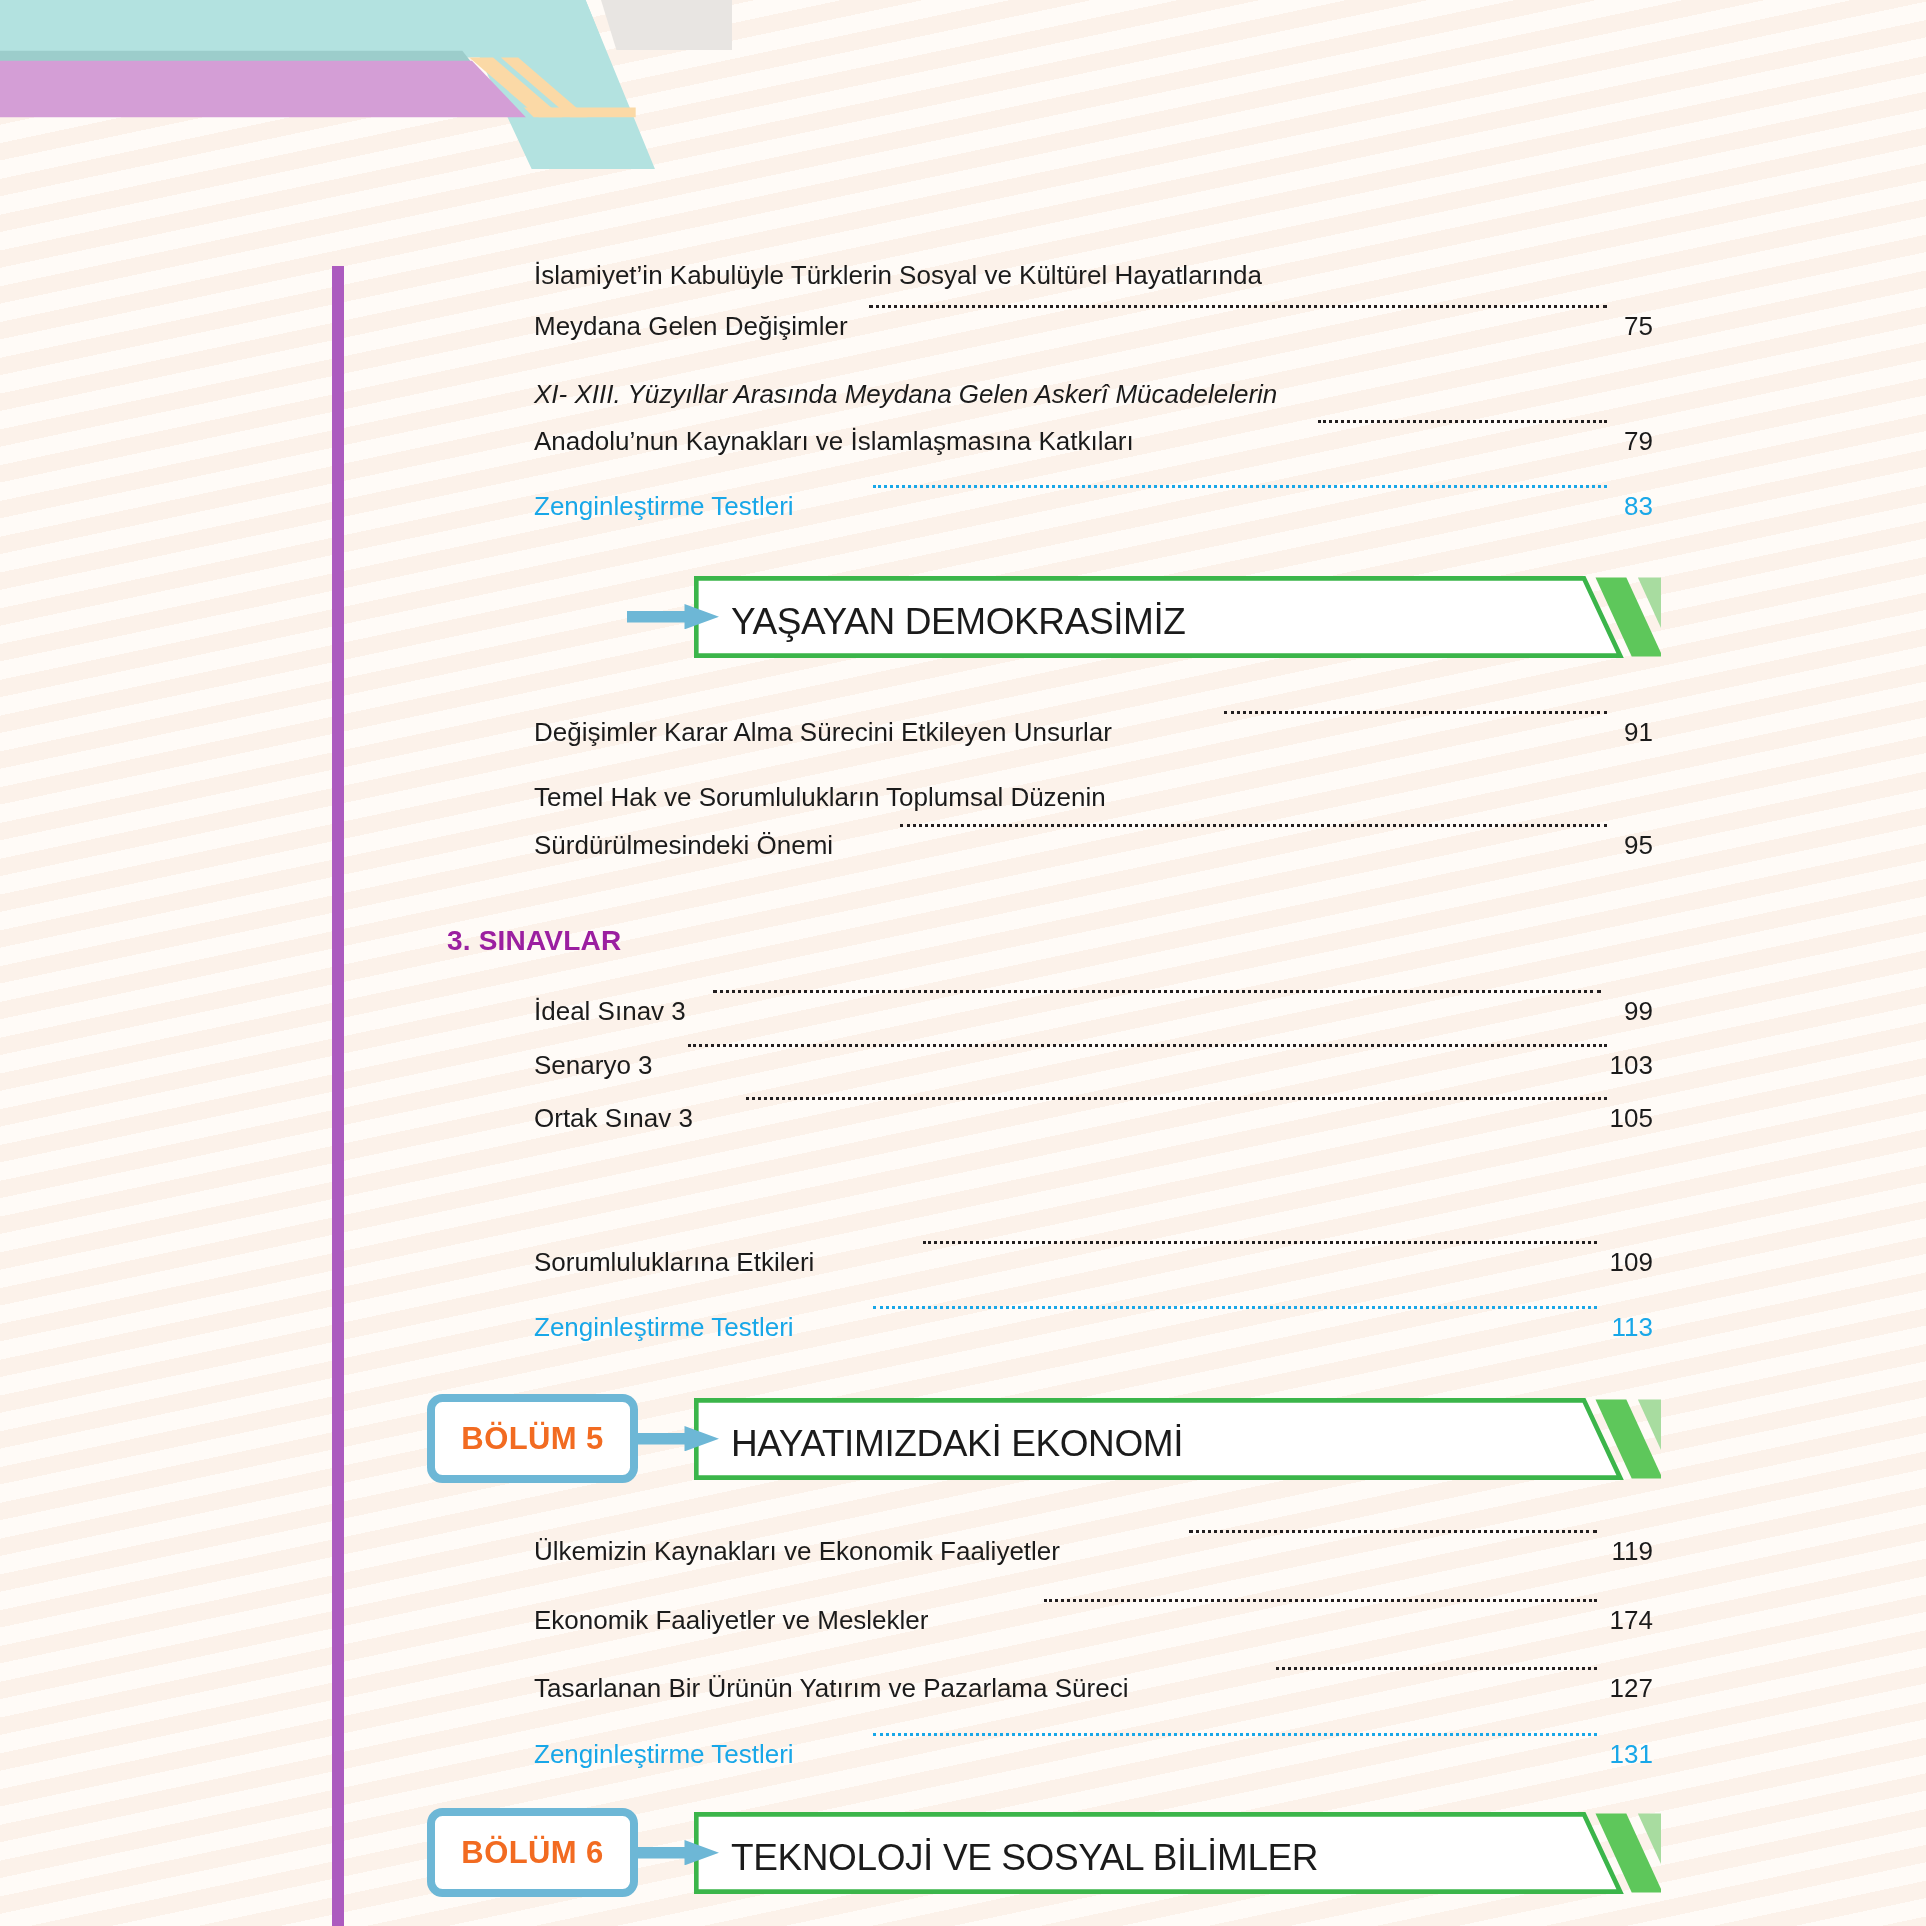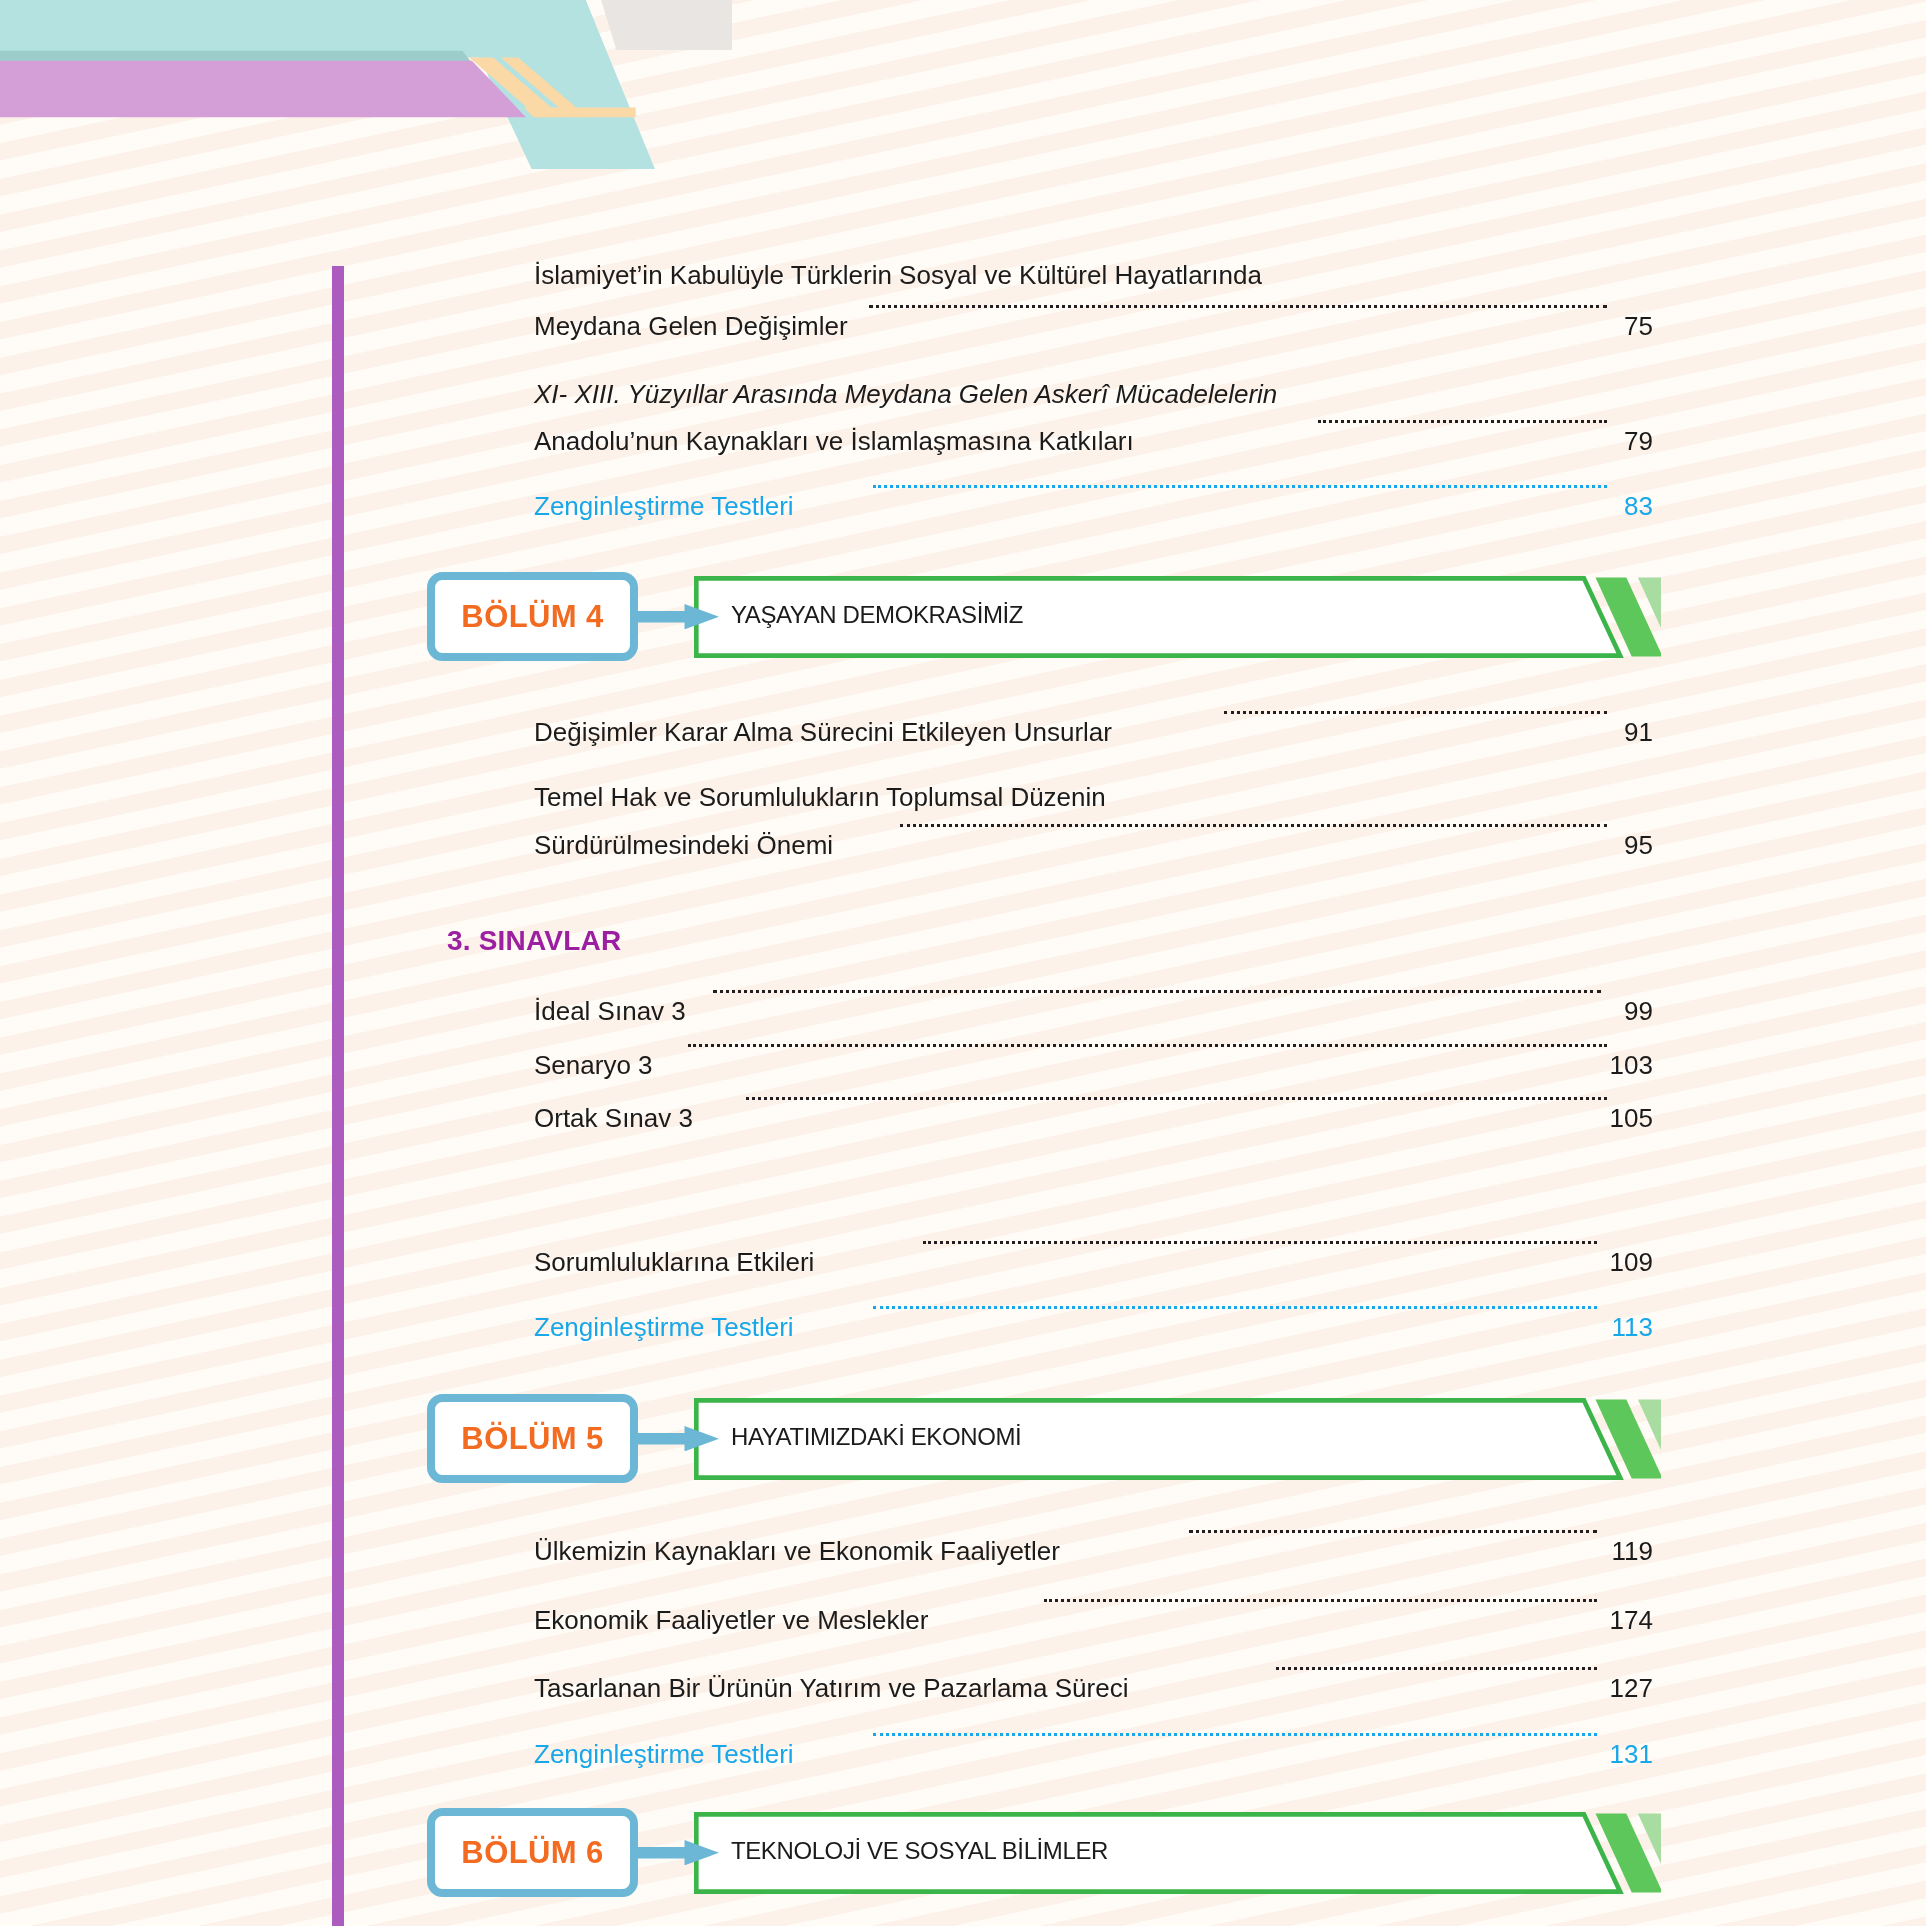--- a/index.html
+++ b/index.html
@@ -121,21 +121,21 @@
   }
   .chapter .banner-wrap{
     position:absolute;
     left:267px; top:7px;
     width:967px; height:82px;
     z-index:1;
   }
   .chapter .banner-title{
     position:absolute;
     left:304px; top:32px;
-    font-size:24px;
+    font-size:37px;
     color:#1B1B1B;
     letter-spacing:-0.4px;
     white-space:nowrap;
     z-index:4;
   }
 </style>
 </head>
 <body>
 
 <div id="paper-bg"></div>
@@ -178,23 +178,20 @@
     <span class="e-page">79</span>
   </div>
 
   <div class="entry blue" style="top:493px;">
     <span class="e-text">Zenginleştirme Testleri</span>
     <span class="e-dots" style="left:339px; right:46px;"></span>
     <span class="e-page">83</span>
   </div>
 
   <div class="chapter" style="top:569px;">
-    <div class="badge">
-      <span class="badge-label">BÖLÜM 4</span>
-    </div>
     <svg class="arrow" viewBox="0 0 240 66" preserveAspectRatio="none">
       <path d="M0 18 L150 18 L150 0 L240 33 L150 66 L150 48 L0 48 Z" fill="#6DB7D6"></path>
     </svg>
     <svg class="banner-wrap" viewBox="0 0 2510 212" preserveAspectRatio="none">
       <polygon points="6,6 2310,6 2404,206 6,206" fill="#FFFFFF" stroke="#3BB54A" stroke-width="12"></polygon>
       <polygon points="2340,4 2420,4 2514,208 2434,208" fill="#5EC75B"></polygon>
       <polygon points="2450,4 2516,4 2610,208 2544,208" fill="#A8DCA0"></polygon>
     </svg>
     <span class="banner-title">YAŞAYAN DEMOKRASİMİZ</span>
   </div>

